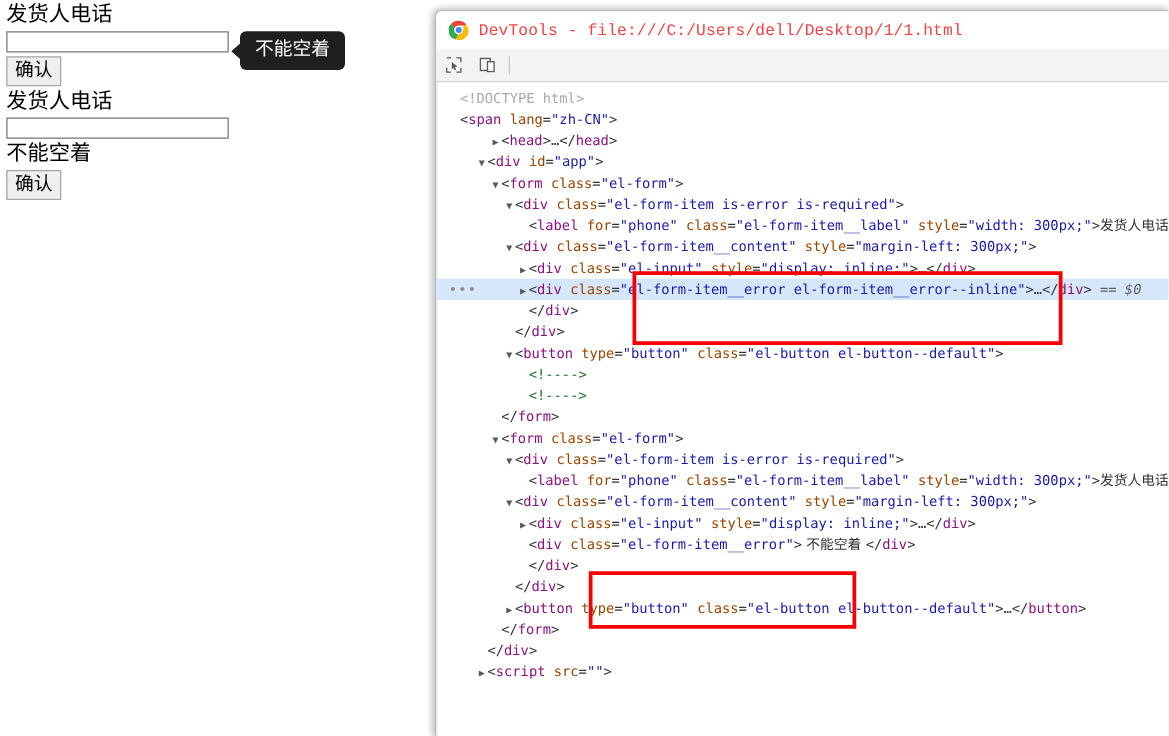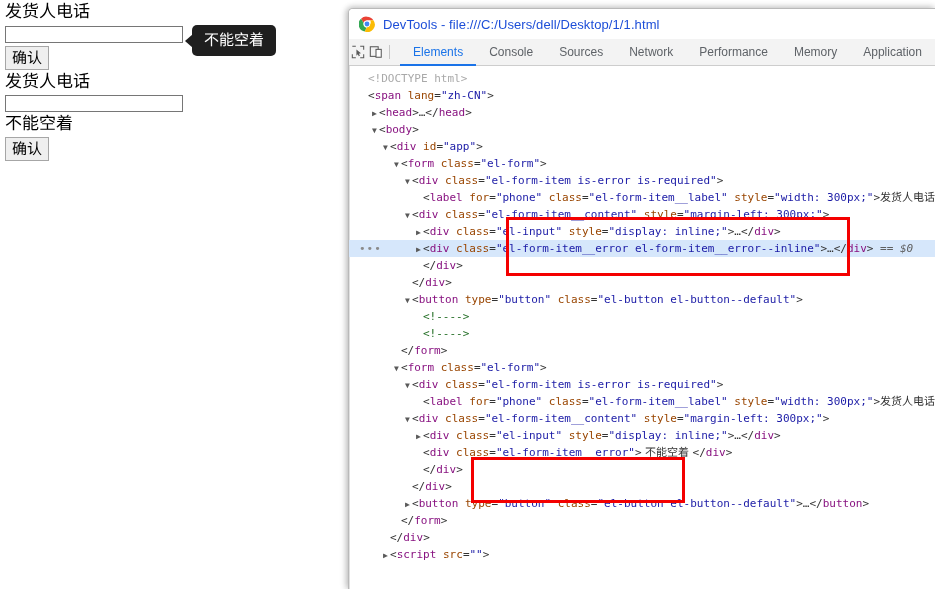--- a/index.html
+++ b/index.html
@@ -128,22 +128,22 @@
 
   .chrome-logo {
     width: 16px;
     height: 16px;
     flex: 0 0 16px;
     margin-right: 8px;
   }
 
   .dt-title {
     font-size: 13px;
-    color: #1d4ed8;
-    font-family: Liberation Sans, sans-serif;
+    color: #ef4444;
+    font-family: Liberation Mono, monospace;
     white-space: nowrap;
     letter-spacing: 0.1px;
   }
 
   
   .dt-toolbar {
     height: 27px;
     display: flex;
     align-items: stretch;
     border-bottom: 1px solid #cdcdcd;
@@ -319,38 +319,28 @@
           <path d="M6.2 5.2l5.2 4.2-2.3.5 1.1 2.4-1.3.6-1.1-2.4-1.6 1.7z" fill="#5a5a5a"></path>
         </svg>
       </div>
       <div class="dt-icon-btn">
         <svg width="14" height="14" viewBox="0 0 16 16">
           <rect x="1.5" y="2" width="9" height="11" fill="none" stroke="#5a5a5a" stroke-width="1.2"></rect>
           <rect x="8" y="5" width="6" height="9" fill="#ffffff" stroke="#5a5a5a" stroke-width="1.2"></rect>
         </svg>
       </div>
       <div class="dt-sep"></div>
-      <div class="dt-tabs">
-        <div class="dt-tab active">Elements</div>
-        <div class="dt-tab">Console</div>
-        <div class="dt-tab">Sources</div>
-        <div class="dt-tab">Network</div>
-        <div class="dt-tab">Performance</div>
-        <div class="dt-tab">Memory</div>
-        <div class="dt-tab">Application</div>
-      </div>
     </div>
 
     <div class="dom-tree" id="dom-tree">
       <div class="scroll-edge"></div>
 
       <div class="dom-line" style="padding-left: 10px;"><span class="tw"></span><span class="doctype">&lt;!DOCTYPE html&gt;</span></div>
         <div class="dom-line" style="padding-left: 10px;"><span class="tw"></span><span class="punc">&lt;</span><span class="tag">span</span><span class="attr"> lang</span><span class="punc">=</span><span class="val">"zh-CN"</span><span class="punc">&gt;</span></div>
-        <div class="dom-line" style="padding-left: 21px;"><span class="tw">▶</span><span class="punc">&lt;</span><span class="tag">head</span><span class="punc">&gt;…&lt;/</span><span class="tag">head</span><span class="punc">&gt;</span></div>
-        <div class="dom-line" style="padding-left: 21px;"><span class="tw">▼</span><span class="punc">&lt;</span><span class="tag">body</span><span class="punc">&gt;</span></div>
+        <div class="dom-line" style="padding-left: 21px; margin-left: 22px;"><span class="tw">▶</span><span class="punc">&lt;</span><span class="tag">head</span><span class="punc">&gt;…&lt;/</span><span class="tag">head</span><span class="punc">&gt;</span></div>
         <div class="dom-line" style="padding-left: 32px;"><span class="tw">▼</span><span class="punc">&lt;</span><span class="tag">div</span><span class="attr"> id</span><span class="punc">=</span><span class="val">"app"</span><span class="punc">&gt;</span></div>
         <div class="dom-line" style="padding-left: 43px;"><span class="tw">▼</span><span class="punc">&lt;</span><span class="tag">form</span><span class="attr"> class</span><span class="punc">=</span><span class="val">"el-form"</span><span class="punc">&gt;</span></div>
         <div class="dom-line" style="padding-left: 54px;"><span class="tw">▼</span><span class="punc">&lt;</span><span class="tag">div</span><span class="attr"> class</span><span class="punc">=</span><span class="val">"el-form-item is-error is-required"</span><span class="punc">&gt;</span></div>
         <div class="dom-line" style="padding-left: 65px;"><span class="tw"></span><span class="punc">&lt;</span><span class="tag">label</span><span class="attr"> for</span><span class="punc">=</span><span class="val">"phone"</span><span class="attr"> class</span><span class="punc">=</span><span class="val">"el-form-item__label"</span><span class="attr"> style</span><span class="punc">=</span><span class="val">"width: 300px;"</span><span class="punc">&gt;</span><span class="cjk">发货人电话</span></div>
         <div class="dom-line" style="padding-left: 54px;"><span class="tw">▼</span><span class="punc">&lt;</span><span class="tag">div</span><span class="attr"> class</span><span class="punc">=</span><span class="val">"el-form-item__content"</span><span class="attr"> style</span><span class="punc">=</span><span class="val">"margin-left: 300px;"</span><span class="punc">&gt;</span></div>
         <div class="dom-line" style="padding-left: 65px;"><span class="tw">▶</span><span class="punc">&lt;</span><span class="tag">div</span><span class="attr"> class</span><span class="punc">=</span><span class="val">"el-input"</span><span class="attr"> style</span><span class="punc">=</span><span class="val">"display: inline;"</span><span class="punc">&gt;…&lt;/</span><span class="tag">div</span><span class="punc">&gt;</span></div>
         <div class="dom-line selected" style="padding-left: 65px;"><span class="dots-badge">•••</span><span class="tw">▶</span><span class="punc">&lt;</span><span class="tag">div</span><span class="attr"> class</span><span class="punc">=</span><span class="val">"el-form-item__error el-form-item__error--inline"</span><span class="punc">&gt;…&lt;/</span><span class="tag">div</span><span class="punc">&gt;</span><span class="dollar"> == $0</span></div>
         <div class="dom-line" style="padding-left: 65px;"><span class="tw"></span><span class="punc">&lt;/</span><span class="tag">div</span><span class="punc">&gt;</span></div>
         <div class="dom-line" style="padding-left: 54px;"><span class="tw"></span><span class="punc">&lt;/</span><span class="tag">div</span><span class="punc">&gt;</span></div>
         <div class="dom-line" style="padding-left: 54px;"><span class="tw">▼</span><span class="punc">&lt;</span><span class="tag">button</span><span class="attr"> type</span><span class="punc">=</span><span class="val">"button"</span><span class="attr"> class</span><span class="punc">=</span><span class="val">"el-button el-button--default"</span><span class="punc">&gt;</span></div>

